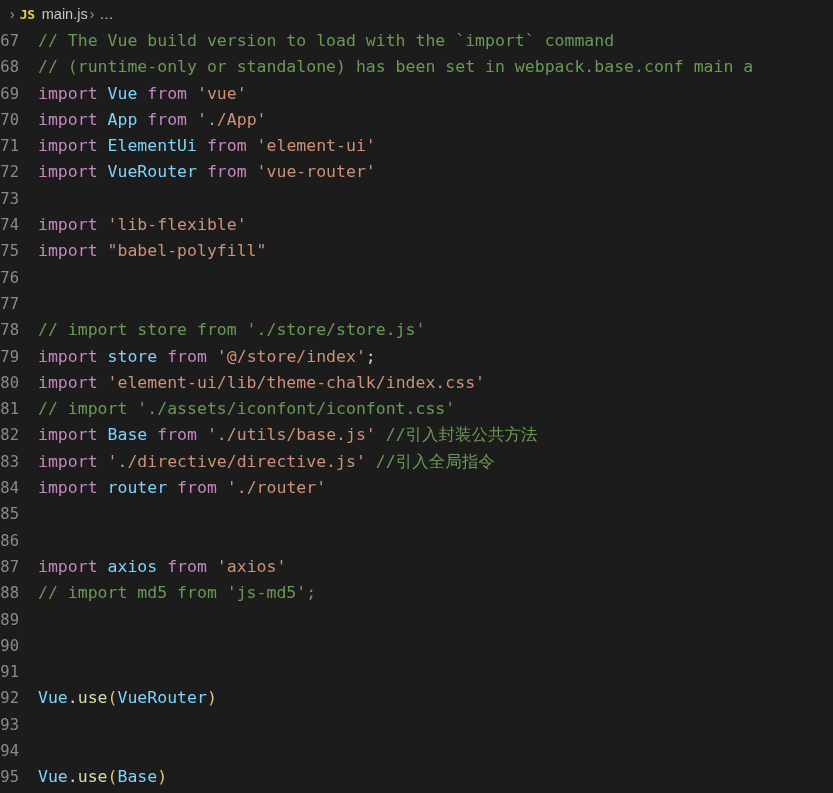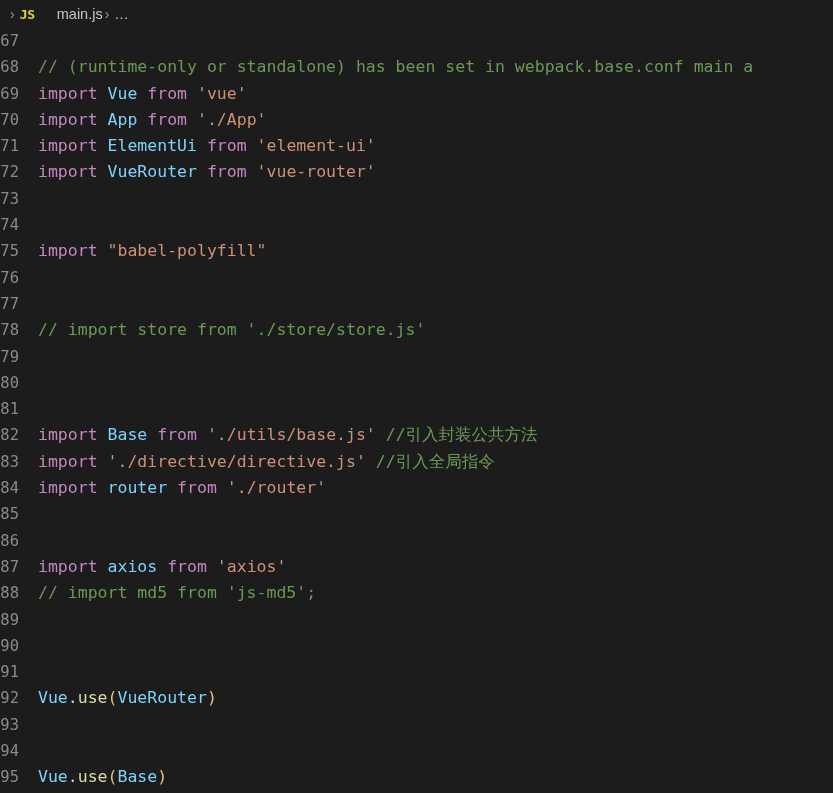--- a/index.html
+++ b/index.html
@@ -31,21 +31,21 @@
     font-size: 14px;
     padding: 0 5px 0 2px;
     line-height: 1;
   }
   .bc-js-icon {
     color: #e5d04a;
     font-weight: bold;
     font-size: 13px;
     font-family: "DejaVu Sans Mono", "Liberation Mono", monospace;
     letter-spacing: -0.3px;
-    margin-right: 22px;
+    margin-right: 7px;
   }
   .bc-label {
     color: #c6c6c6;
     font-size: 14.5px;
     text-align: right;
   }
   .bc-ellipsis {
     color: #c6c6c6;
     font-size: 14.5px;
     letter-spacing: 1px;
@@ -99,35 +99,35 @@
 <div id="breadcrumb-bar">
   <span class="bc-chevron">›</span>
   <span class="bc-js-icon">JS</span>
   <span class="bc-label">main.js</span>
   <span class="bc-chevron">›</span>
   <span class="bc-ellipsis">…</span>
 </div>
 
 <div id="editor">
   <div id="code-lines">
-      <div class="code-line"><span class="ln">167</span></div>
+      <div class="code-line"><span class="ln">167</span><span class="code"><span class="t-comment">// The Vue build version to load with the `import` command</span></span></div>
       <div class="code-line"><span class="ln">168</span><span class="code"><span class="t-comment">// (runtime-only or standalone) has been set in webpack.base.conf main a</span></span></div>
       <div class="code-line"><span class="ln">169</span><span class="code"><span class="t-keyword">import</span><span class="t-plain"> </span><span class="t-ident">Vue</span><span class="t-plain"> </span><span class="t-keyword">from</span><span class="t-plain"> </span><span class="t-string">'vue'</span></span></div>
       <div class="code-line"><span class="ln">170</span><span class="code"><span class="t-keyword">import</span><span class="t-plain"> </span><span class="t-ident">App</span><span class="t-plain"> </span><span class="t-keyword">from</span><span class="t-plain"> </span><span class="t-string">'./App'</span></span></div>
       <div class="code-line"><span class="ln">171</span><span class="code"><span class="t-keyword">import</span><span class="t-plain"> </span><span class="t-ident">ElementUi</span><span class="t-plain"> </span><span class="t-keyword">from</span><span class="t-plain"> </span><span class="t-string">'element-ui'</span></span></div>
       <div class="code-line"><span class="ln">172</span><span class="code"><span class="t-keyword">import</span><span class="t-plain"> </span><span class="t-ident">VueRouter</span><span class="t-plain"> </span><span class="t-keyword">from</span><span class="t-plain"> </span><span class="t-string">'vue-router'</span></span></div>
       <div class="code-line"><span class="ln">173</span><span class="code"></span></div>
-      <div class="code-line"><span class="ln">174</span></div>
+      <div class="code-line"><span class="ln">174</span><span class="code"><span class="t-keyword">import</span><span class="t-plain"> </span><span class="t-string">'lib-flexible'</span></span></div>
       <div class="code-line"><span class="ln">175</span><span class="code"><span class="t-keyword">import</span><span class="t-plain"> </span><span class="t-string">"babel-polyfill"</span></span></div>
       <div class="code-line"><span class="ln">176</span></div>
       <div class="code-line"><span class="ln">177</span><span class="code"></span></div>
       <div class="code-line"><span class="ln">178</span><span class="code"><span class="t-comment">// import store from './store/store.js'</span></span></div>
-      <div class="code-line"><span class="ln">179</span></div>
-      <div class="code-line"><span class="ln">180</span></div>
-      <div class="code-line"><span class="ln">181</span></div>
+      <div class="code-line"><span class="ln">179</span><span class="code"><span class="t-keyword">import</span><span class="t-plain"> </span><span class="t-ident">store</span><span class="t-plain"> </span><span class="t-keyword">from</span><span class="t-plain"> </span><span class="t-string">'@/store/index'</span><span class="t-punc">;</span></span></div>
+      <div class="code-line"><span class="ln">180</span><span class="code"><span class="t-keyword">import</span><span class="t-plain"> </span><span class="t-string">'element-ui/lib/theme-chalk/index.css'</span></span></div>
+      <div class="code-line"><span class="ln">181</span><span class="code"><span class="t-comment">// import './assets/iconfont/iconfont.css'</span></span></div>
       <div class="code-line"><span class="ln">182</span><span class="code"><span class="t-keyword">import</span><span class="t-plain"> </span><span class="t-ident">Base</span><span class="t-plain"> </span><span class="t-keyword">from</span><span class="t-plain"> </span><span class="t-string">'./utils/base.js'</span><span class="t-plain"> </span><span class="t-comment">//引入封装公共方法</span></span></div>
       <div class="code-line"><span class="ln">183</span><span class="code"><span class="t-keyword">import</span><span class="t-plain"> </span><span class="t-string">'./directive/directive.js'</span><span class="t-plain"> </span><span class="t-comment">//引入全局指令</span></span></div>
       <div class="code-line"><span class="ln">184</span><span class="code"><span class="t-keyword">import</span><span class="t-plain"> </span><span class="t-ident">router</span><span class="t-plain"> </span><span class="t-keyword">from</span><span class="t-plain"> </span><span class="t-string">'./router'</span></span></div>
       <div class="code-line"><span class="ln">185</span><span class="code"></span></div>
       <div class="code-line"><span class="ln">186</span><span class="code"></span></div>
       <div class="code-line"><span class="ln">187</span><span class="code"><span class="t-keyword">import</span><span class="t-plain"> </span><span class="t-ident">axios</span><span class="t-plain"> </span><span class="t-keyword">from</span><span class="t-plain"> </span><span class="t-string">'axios'</span></span></div>
       <div class="code-line"><span class="ln">188</span><span class="code"><span class="t-comment">// import md5 from 'js-md5';</span></span></div>
       <div class="code-line"><span class="ln">189</span><span class="code"></span></div>
       <div class="code-line"><span class="ln">190</span><span class="code"></span></div>
       <div class="code-line"><span class="ln">191</span><span class="code"></span></div>

